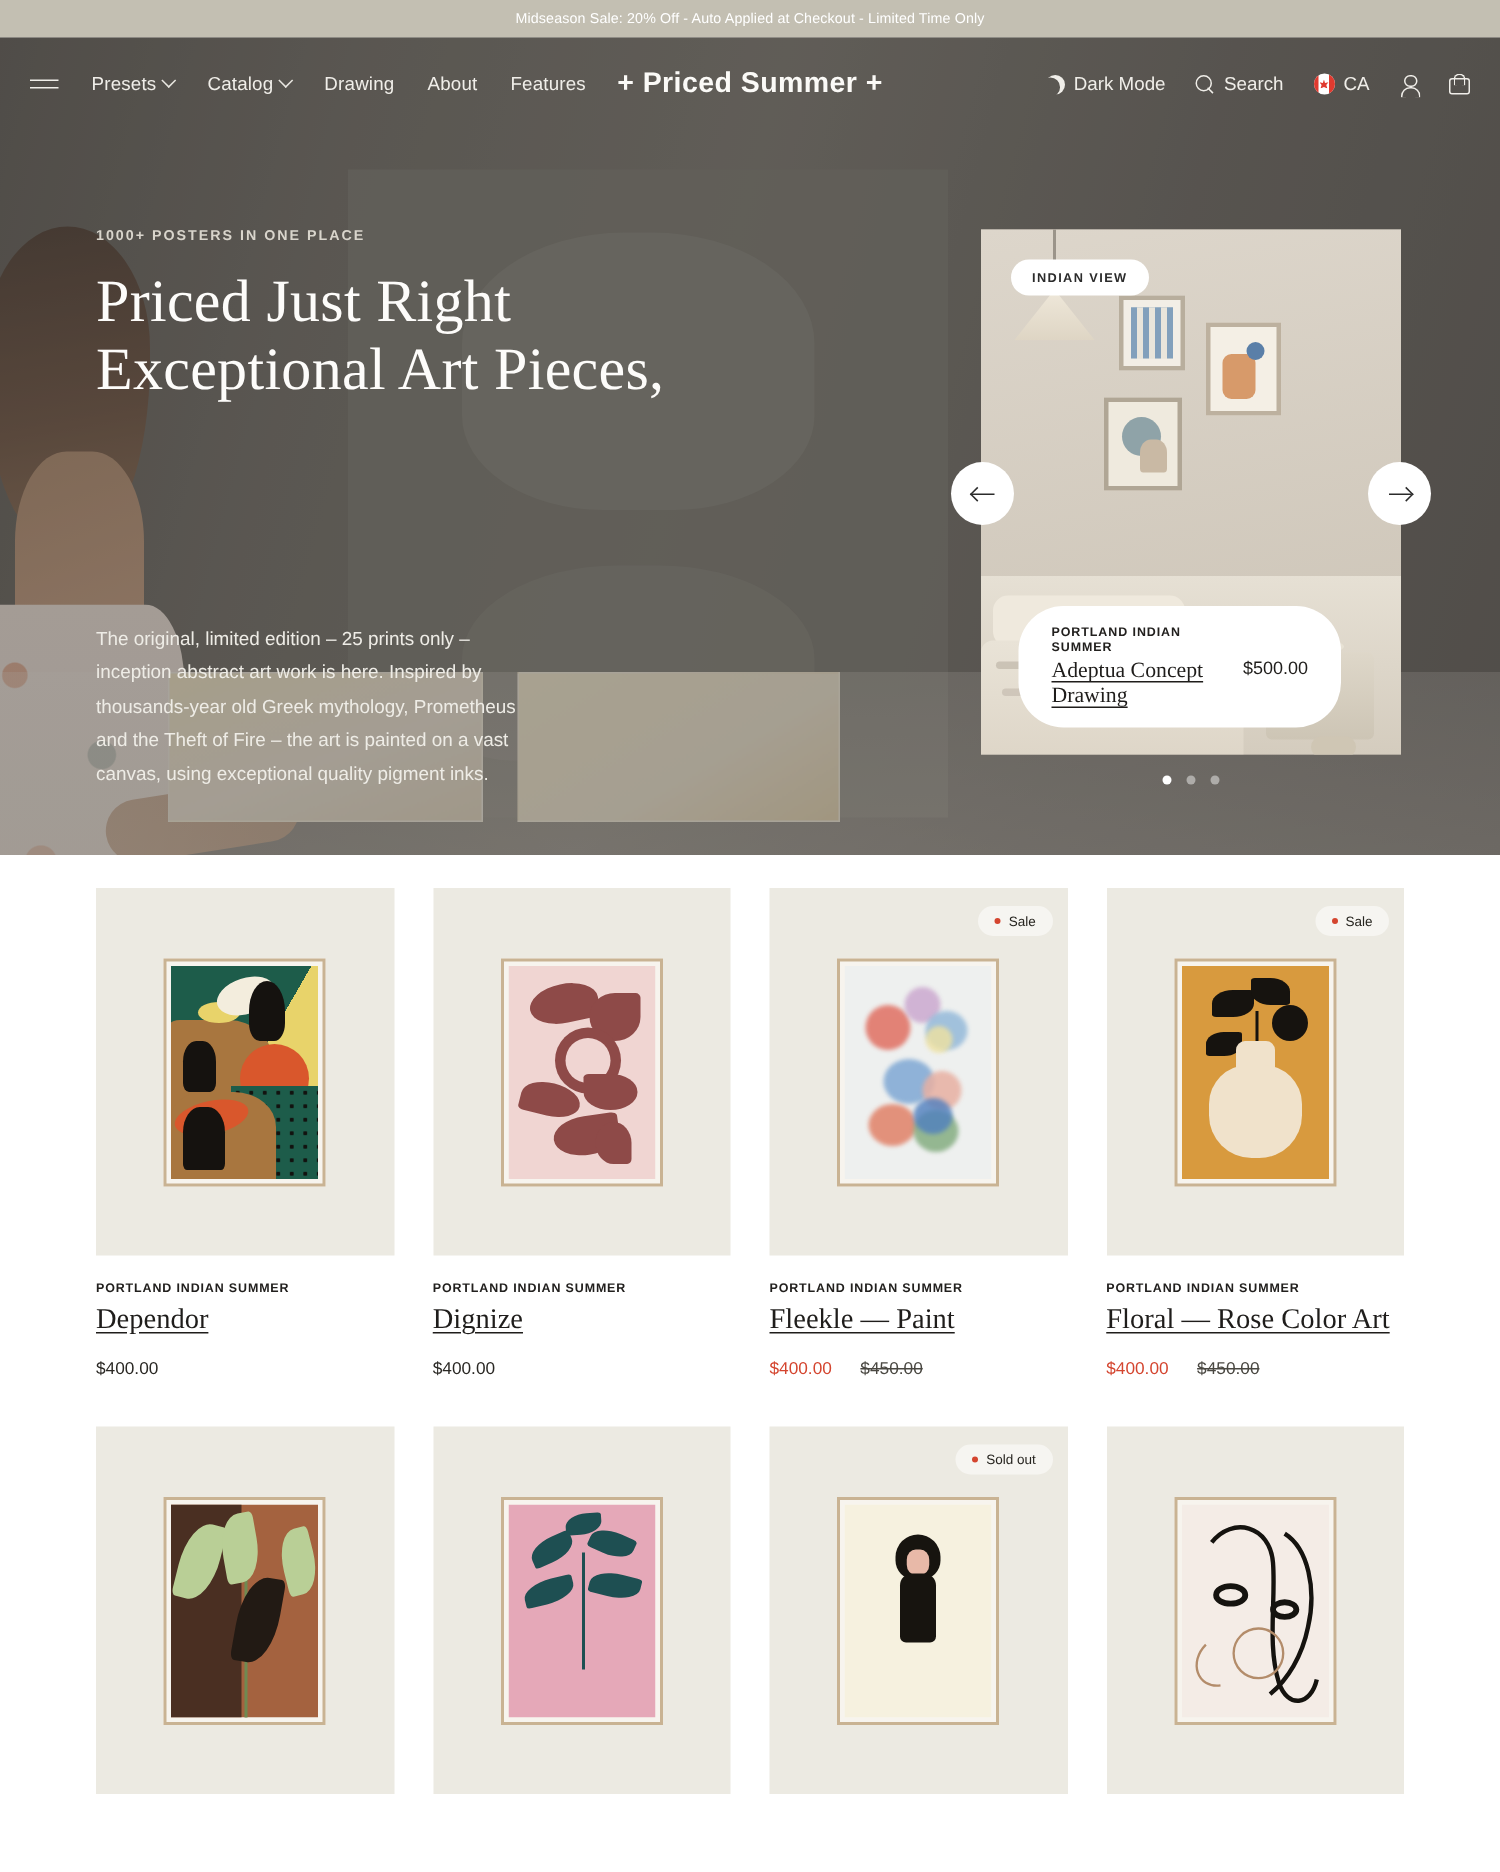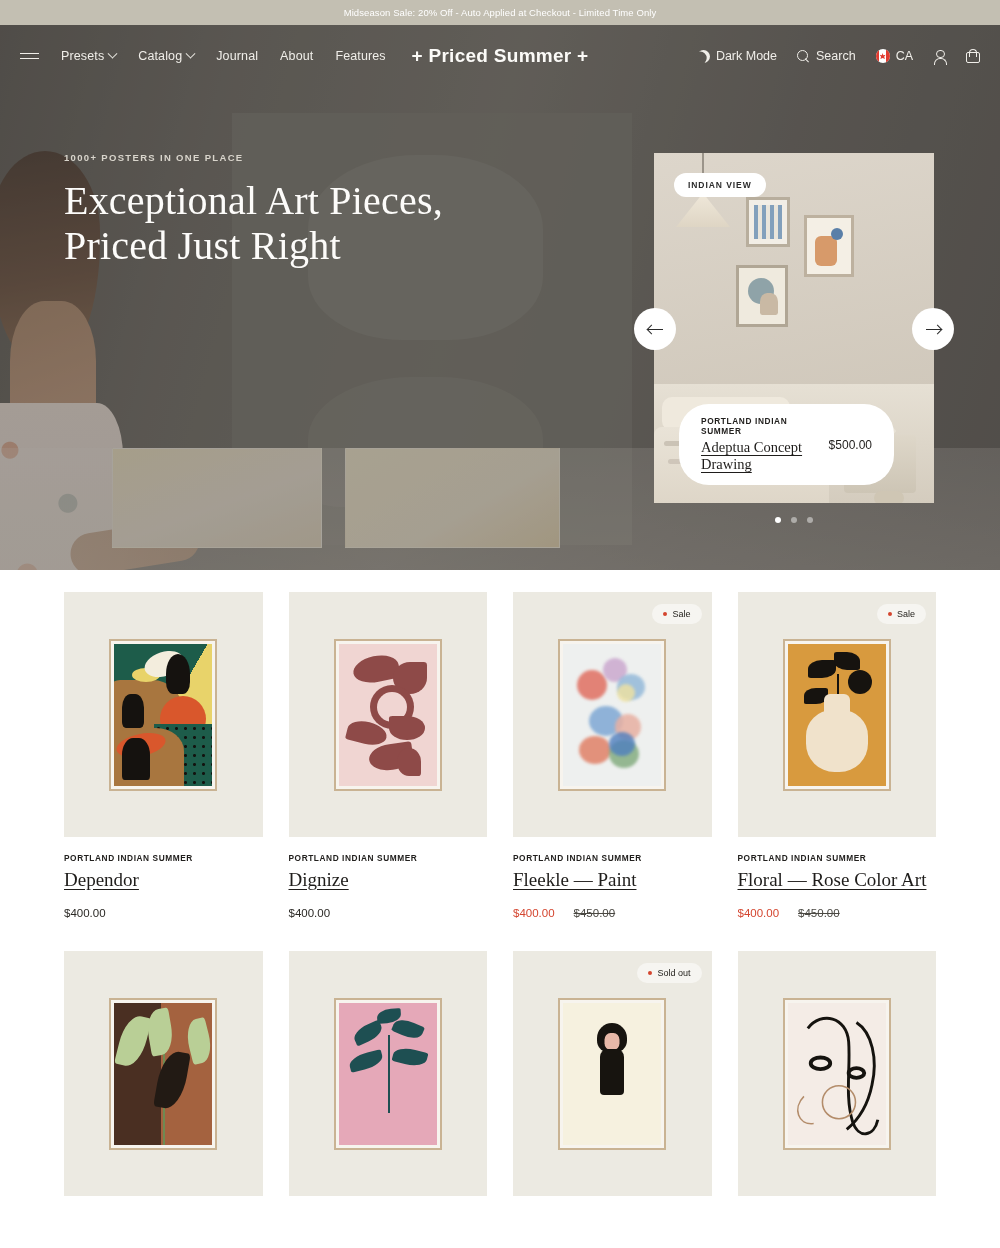--- a/index.html
+++ b/index.html
@@ -388,21 +388,21 @@
           </div>
         <div class="nav-link">
           <span>Presets</span>
           <span class="chev"></span>
         </div>
         <div class="nav-link">
           <span>Catalog</span>
           <span class="chev"></span>
         </div>
         <div class="nav-link">
-          <span>Journal</span>
+          <span>Drawing</span>
         </div>
         <div class="nav-link">
           <span>About</span>
         </div>
         <div class="nav-link">
           <span>Features</span>
         </div>
       </div>
       <div class="logo">+ Priced Summer +</div>
       <div class="hdr-right">
@@ -421,24 +421,25 @@
           <span>CA</span>
         </div>
         <div class="person"></div>
         <div class="bag"></div>
       </div>
     </div>
 
     <div class="hero-copy">
       <div class="eyebrow">1000+ POSTERS IN ONE PLACE</div>
       <div class="hero-title">
+        <div>Priced Just Right</div>
         <div>Exceptional Art Pieces,</div>
-        <div>Priced Just Right</div>
-      </div>
-    </div>
+      </div>
+    </div>
+    <div class="hero-body">The original, limited edition – 25 prints only – inception abstract art work is here. Inspired by thousands-year old Greek mythology, Prometheus and the Theft of Fire – the art is painted on a vast canvas, using exceptional quality pigment inks.</div>
 
     <div class="slide">
       <div class="room">
         <div class="room-wall"></div>
         <div class="lamp-cord"></div>
         <div class="lamp"></div>
         <div class="art1">
             <i></i>
           </div>
         <div class="art2">

